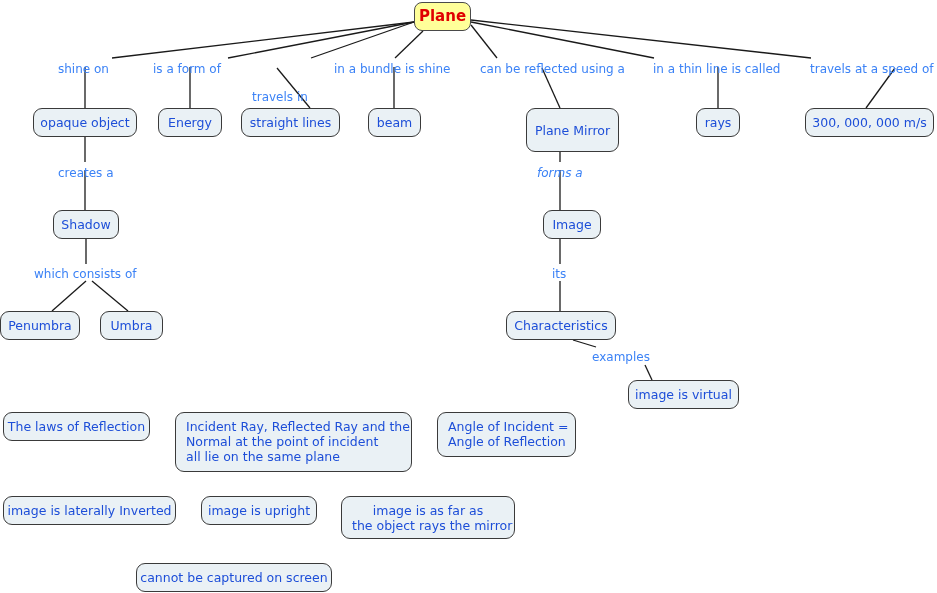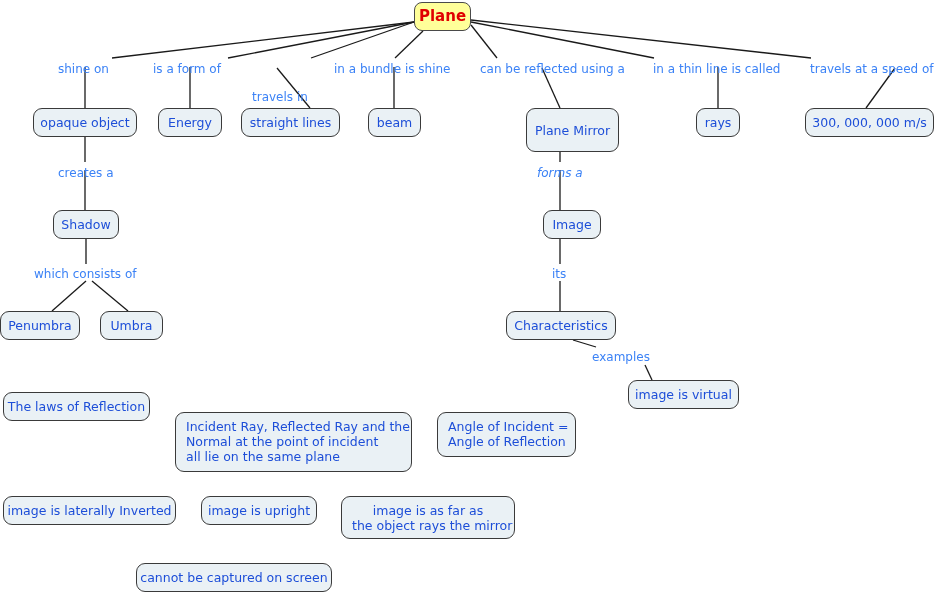--- a/index.html
+++ b/index.html
@@ -110,21 +110,21 @@
       <div class="node" style="left: 368px; top: 108px; width: 53px; height: 29px;">beam</div>
       <div class="node" style="left: 510px; top: 108px; width: 93px; height: 44px; margin-left: 16px;">Plane Mirror</div>
       <div class="node" style="left: 696px; top: 108px; width: 44px; height: 29px;">rays</div>
       <div class="node" style="left: 805px; top: 108px; width: 129px; height: 29px;">300, 000, 000 m/s</div>
       <div class="node" style="left: 53px; top: 210px; width: 66px; height: 29px;">Shadow</div>
       <div class="node" style="left: 0px; top: 311px; width: 80px; height: 29px;">Penumbra</div>
       <div class="node" style="left: 100px; top: 311px; width: 63px; height: 29px;">Umbra</div>
       <div class="node" style="left: 531px; top: 210px; width: 58px; height: 29px; margin-left: 12px;">Image</div>
       <div class="node" style="left: 506px; top: 311px; width: 110px; height: 29px;">Characteristics</div>
       <div class="node" style="left: 628px; top: 380px; width: 111px; height: 29px;">image is virtual</div>
-      <div class="node" style="left: 3px; top: 392px; width: 147px; height: 29px;">The laws of Reflection</div>
+      <div class="node" style="left: 3px; top: 412px; width: 147px; height: 29px;">The laws of Reflection</div>
       <div class="node multiline" style="left: 175px; top: 412px; width: 237px; height: 60px;">Incident Ray, Reflected Ray and the
 Normal at the point of incident
 all lie on the same plane</div>
       <div class="node multiline center" style="left: 437px; top: 412px; width: 139px; height: 45px;">Angle of Incident =
 Angle of Reflection</div>
       <div class="node" style="left: 3px; top: 496px; width: 173px; height: 29px;">image is laterally Inverted</div>
       <div class="node" style="left: 201px; top: 496px; width: 116px; height: 29px;">image is upright</div>
       <div class="node multiline center" style="left: 341px; top: 496px; width: 174px; height: 43px;">image is as far as
 the object rays the mirror</div>
       <div class="node" style="left: 136px; top: 563px; width: 196px; height: 29px;">cannot be captured on screen</div>

